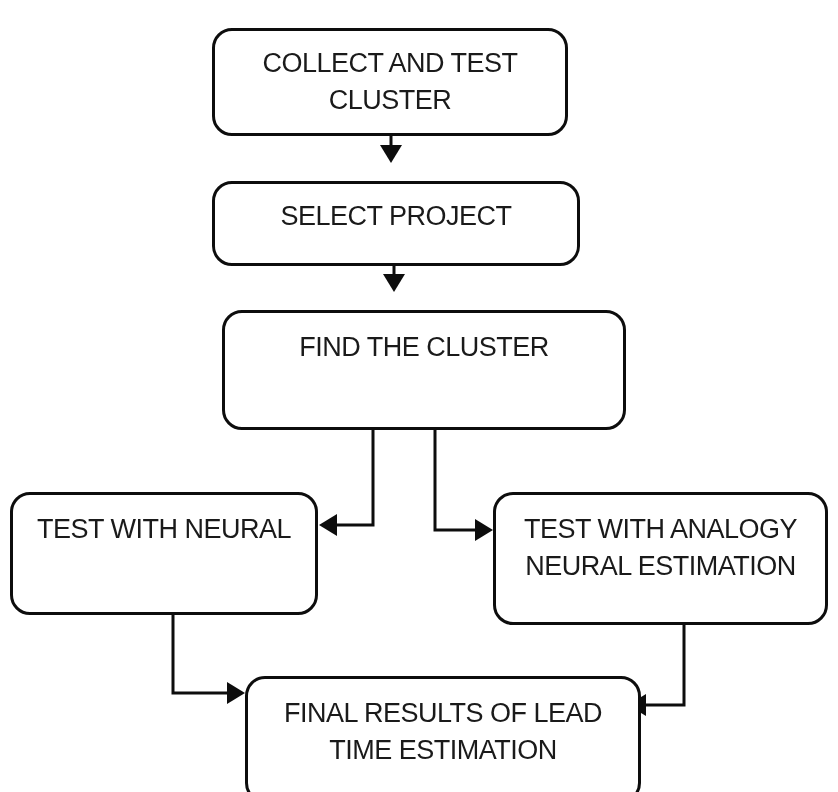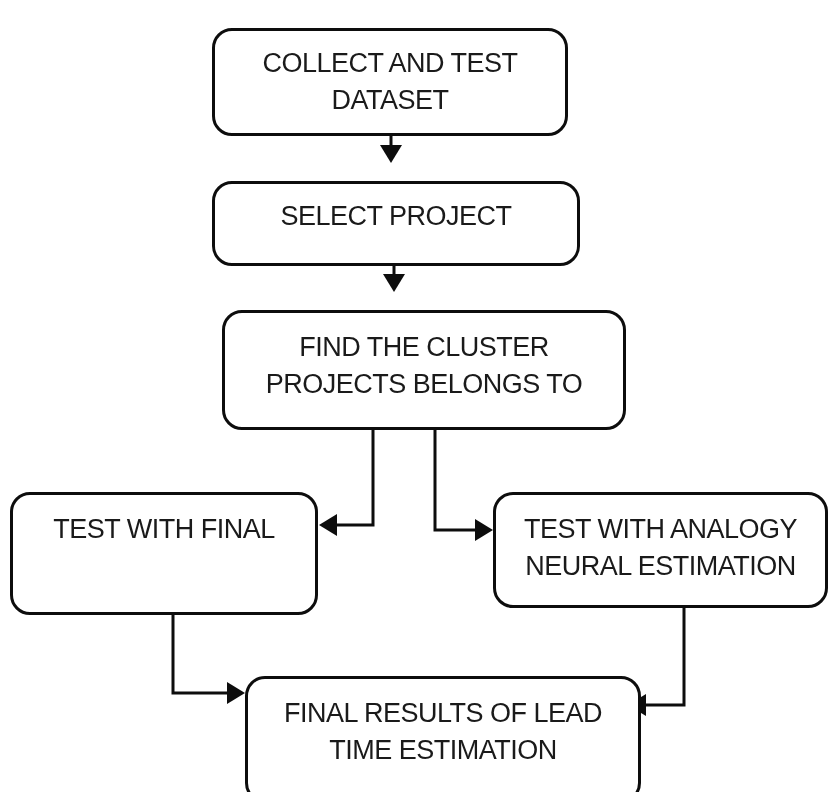--- a/index.html
+++ b/index.html
@@ -48,21 +48,21 @@
     color: #1a1a1a;
     margin-top: 18px;
   }
   .node span {
     white-space: nowrap;
   }
   .n-collect { left: 212px; top:  10px; width: 356px; height: 108px; padding-top: 14px; }
   .n-select  { left: 212px; top: 163px; width: 368px; height:  85px; padding-top: 14px; }
   .n-cluster { left: 222px; top: 292px; width: 404px; height: 120px; }
   .n-neural  { left:  10px; top: 474px; width: 308px; height: 123px; }
-  .n-analogy { left: 493px; top: 474px; width: 335px; height: 116px; }
+  .n-analogy { left: 493px; top: 474px; width: 335px; height: 133px; }
   .n-final   { left: 245px; top: 658px; width: 396px; height: 127px; }
 </style>
 </head>
 <body>
 
 <div class="canvas">
 
   <svg class="connectors" viewBox="0 0 838 792" xmlns="http://www.w3.org/2000/svg">
     <g>
       <path d="M391 118 L391 147"></path>
@@ -85,34 +85,33 @@
       <polygon points="245,693 227,682 227,704"></polygon>
     </g>
     <g>
       <path d="M684 605 L684 705 L645 705"></path>
       <polygon points="628,705 646,694 646,716"></polygon>
     </g>
   </svg>
 
   <div class="node n-collect">
     <span>COLLECT AND TEST</span>
-    <span>DATASET</span>
+    <span>CLUSTER</span>
   </div>
 
   <div class="node n-select">
     <span>SELECT PROJECT</span>
   </div>
 
   <div class="node n-cluster">
     <span>FIND THE CLUSTER</span>
-    <span>PROJECTS BELONGS TO</span>
   </div>
 
   <div class="node n-neural">
-    <span>TEST WITH FINAL</span>
+    <span>TEST WITH NEURAL</span>
   </div>
 
   <div class="node n-analogy">
     <span>TEST WITH ANALOGY</span>
     <span>NEURAL ESTIMATION</span>
   </div>
 
   <div class="node n-final">
     <span>FINAL RESULTS OF LEAD</span>
     <span>TIME ESTIMATION</span>

